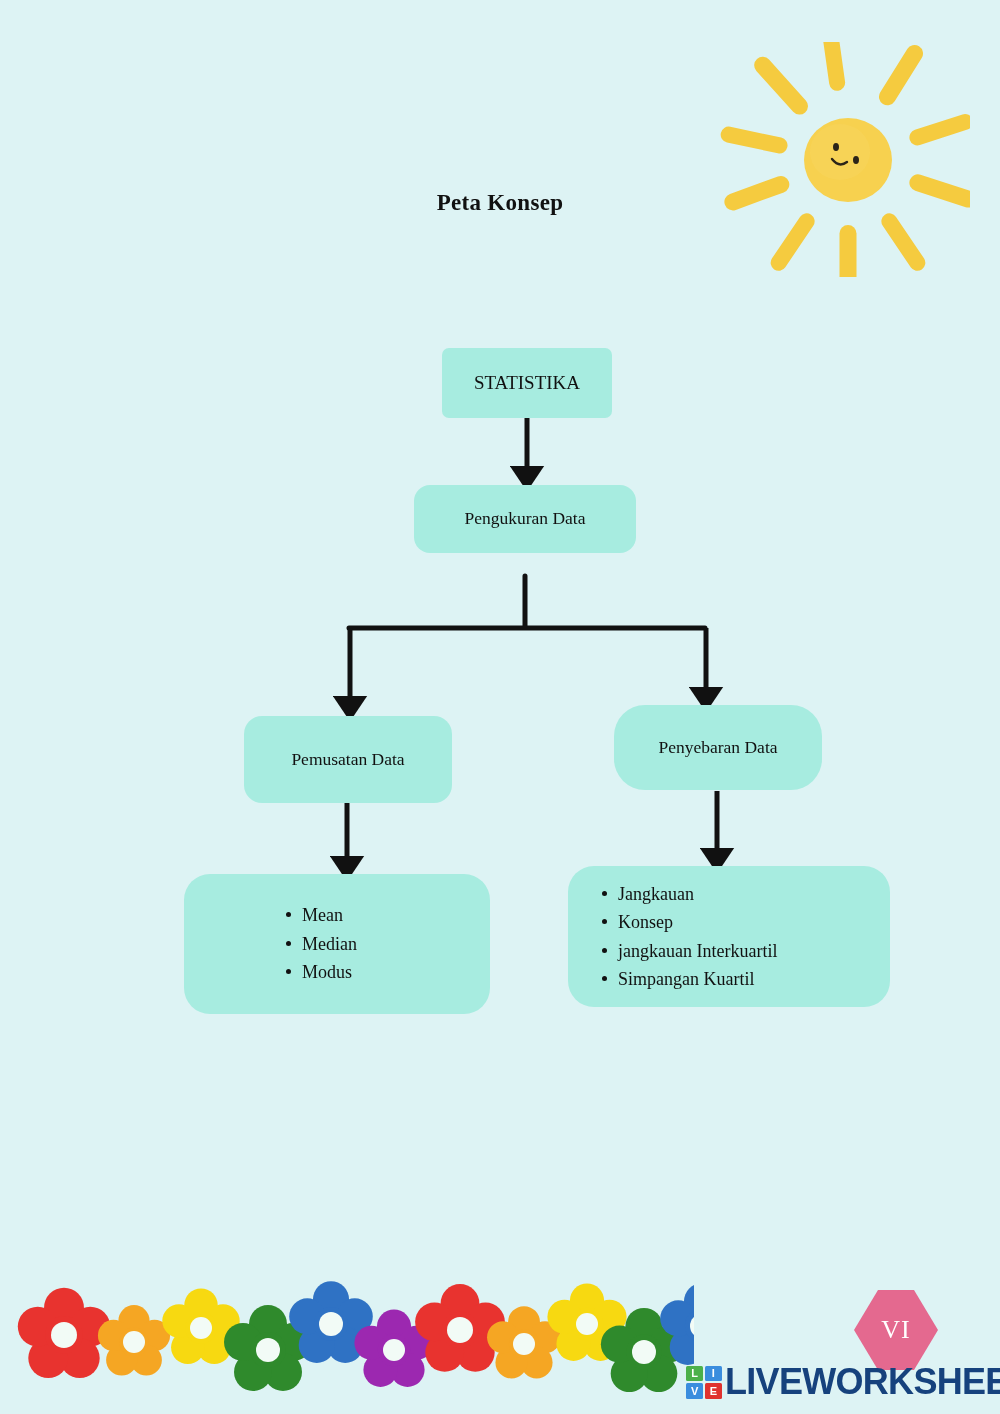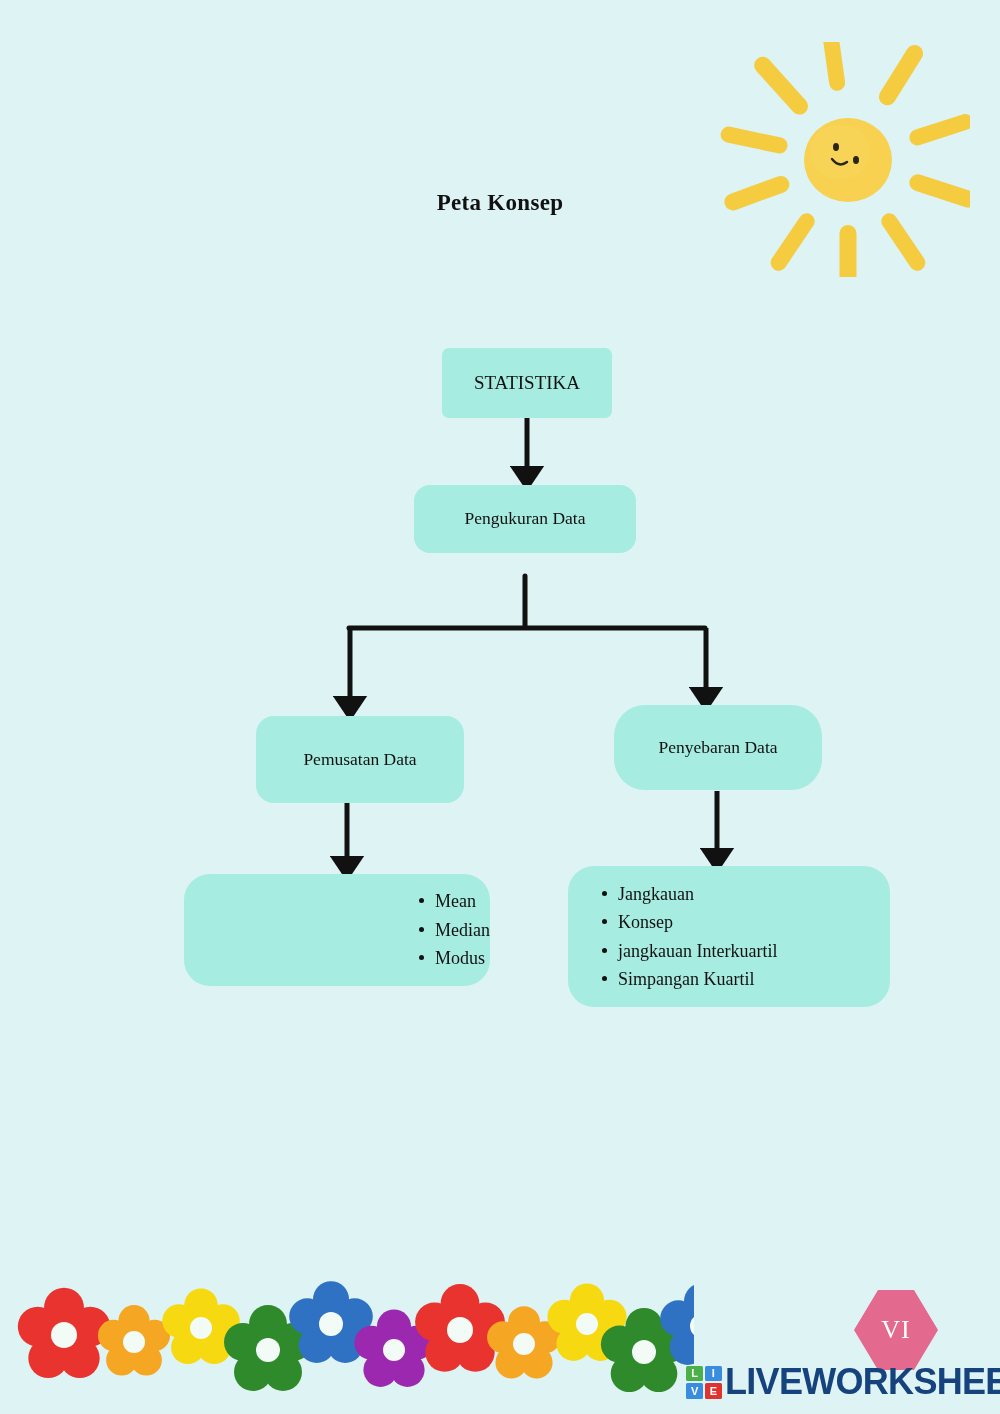--- a/index.html
+++ b/index.html
@@ -68,34 +68,34 @@
     left: 442px;  top: 348px;  width: 170px; height: 70px;
     align-items: center;
     font-size: 19px;
     border-radius: 7px;
   }
   .node.n-pengukuran {
     left: 414px;  top: 485px;  width: 222px; height: 68px;
     border-radius: 16px;
   }
   .node.n-pemusatan {
-    left: 256px;  top: 716px;  width: 208px; height: 87px;
+    left: 244px;  top: 716px;  width: 208px; height: 87px;
     border-radius: 18px;
   }
   .node.n-penyebaran {
     left: 614px;  top: 705px;  width: 208px; height: 85px;
     border-radius: 31px;
   }
   .node.leaf {
     align-items: center;
     justify-content: flex-start;
     border-radius: 26px;
   }
   .node.n-leaf-left {
-    left: 184px; top: 874px; width: 306px; height: 112px; justify-content: flex-end;
+    left: 184px; top: 874px; width: 306px; height: 140px;
   }
   .node.n-leaf-right {
     left: 568px; top: 866px; width: 322px; height: 141px;
   }
   .leaf ul {
     margin: 0;
     padding: 0 0 0 118px;
     list-style: none;
   }
   .n-leaf-right ul { padding-left: 50px; }

